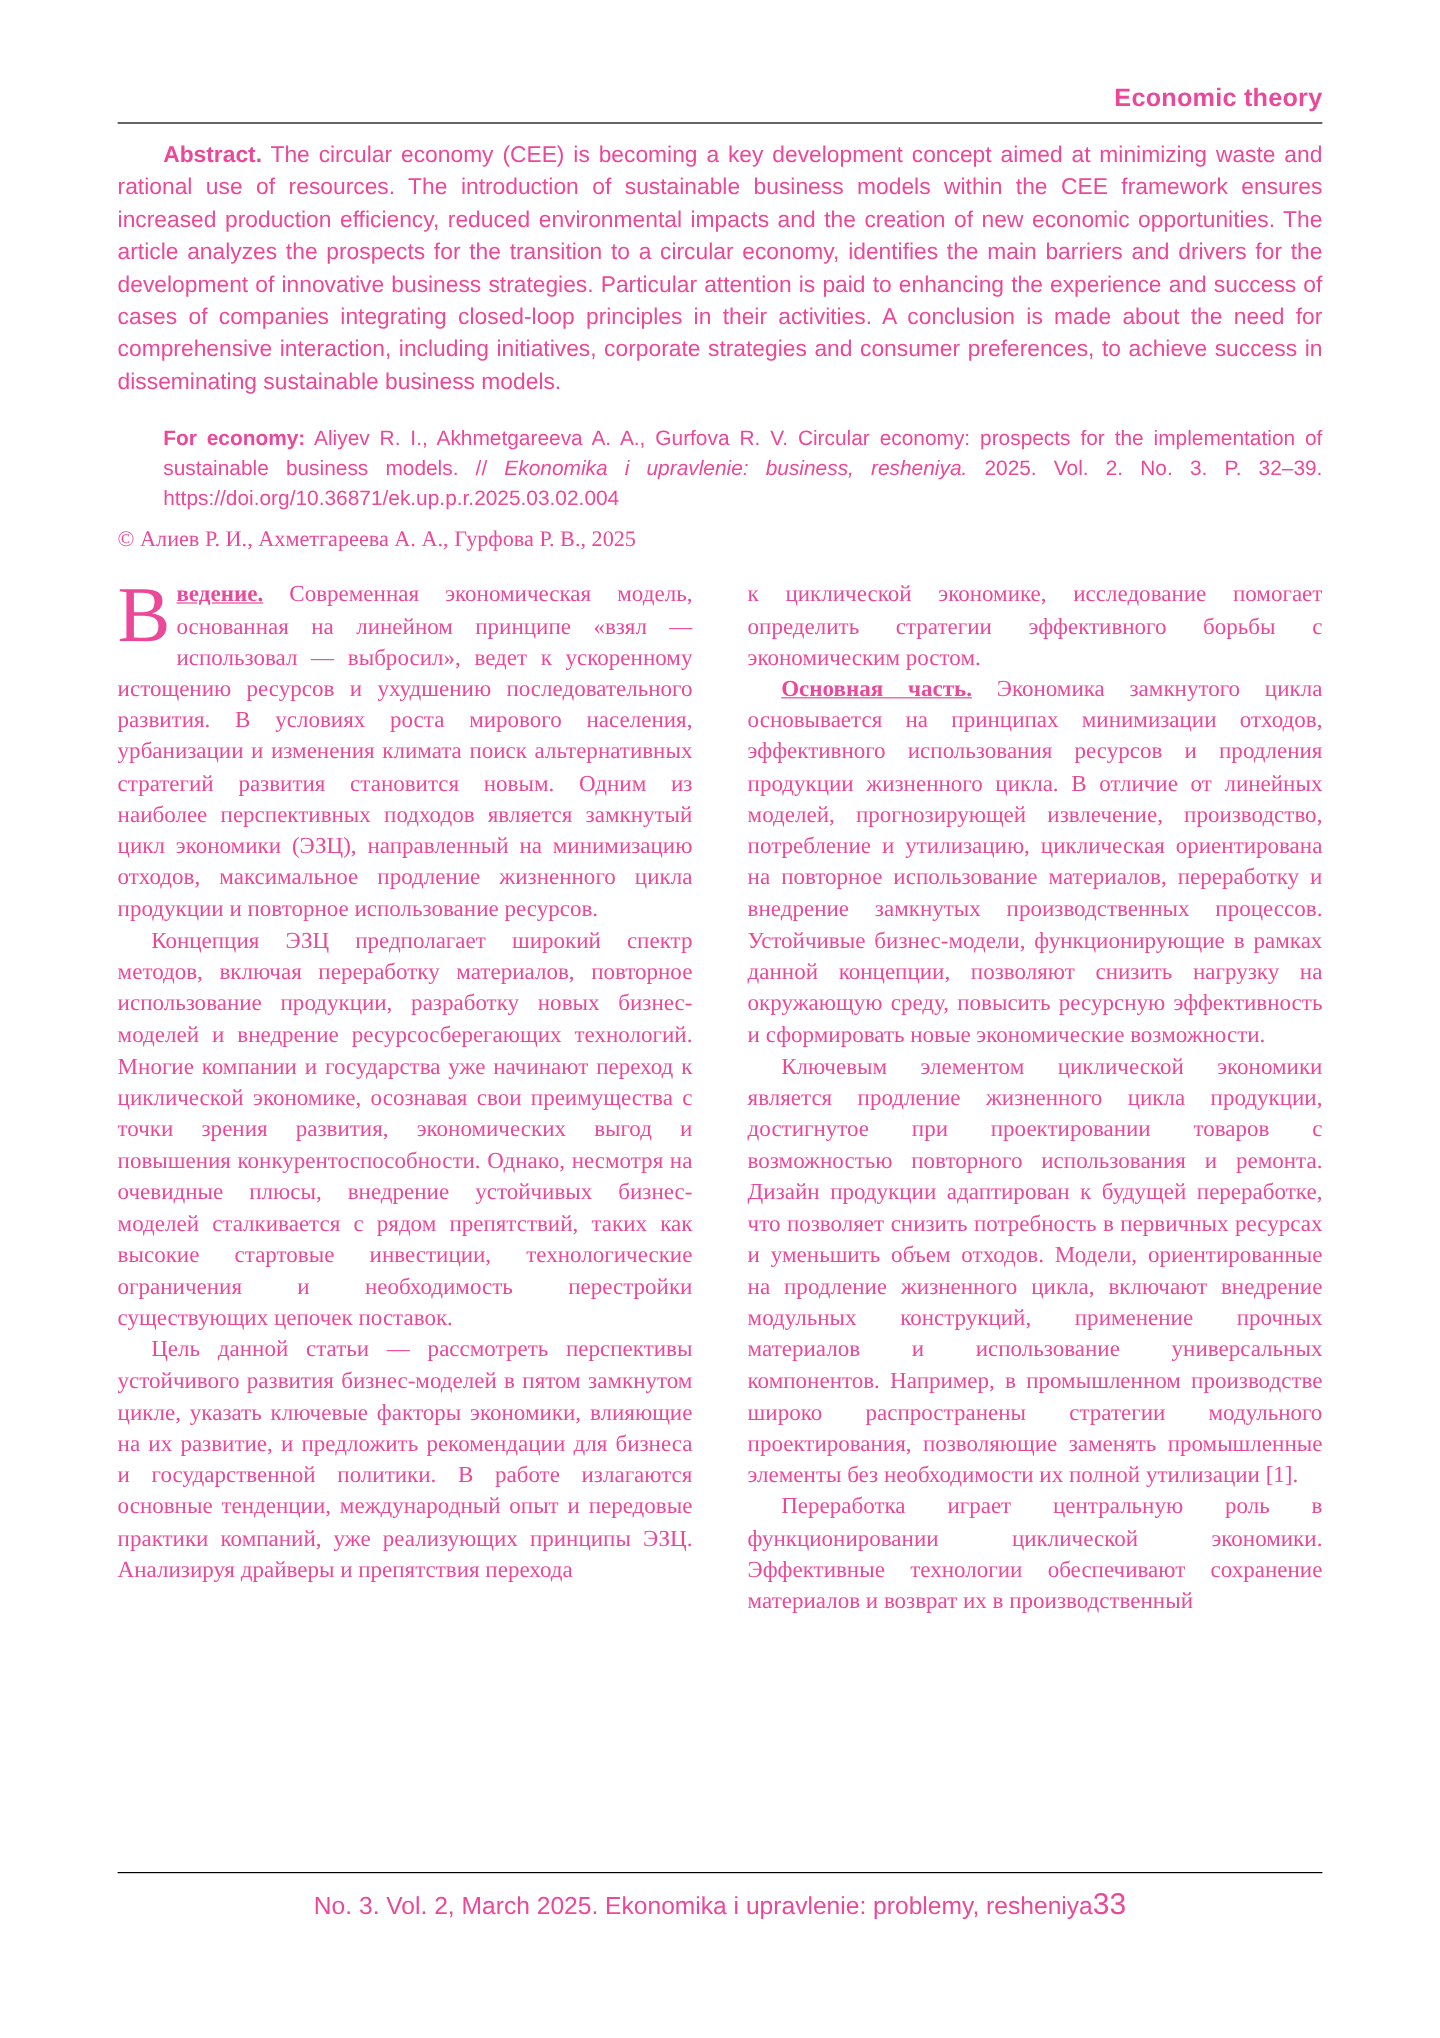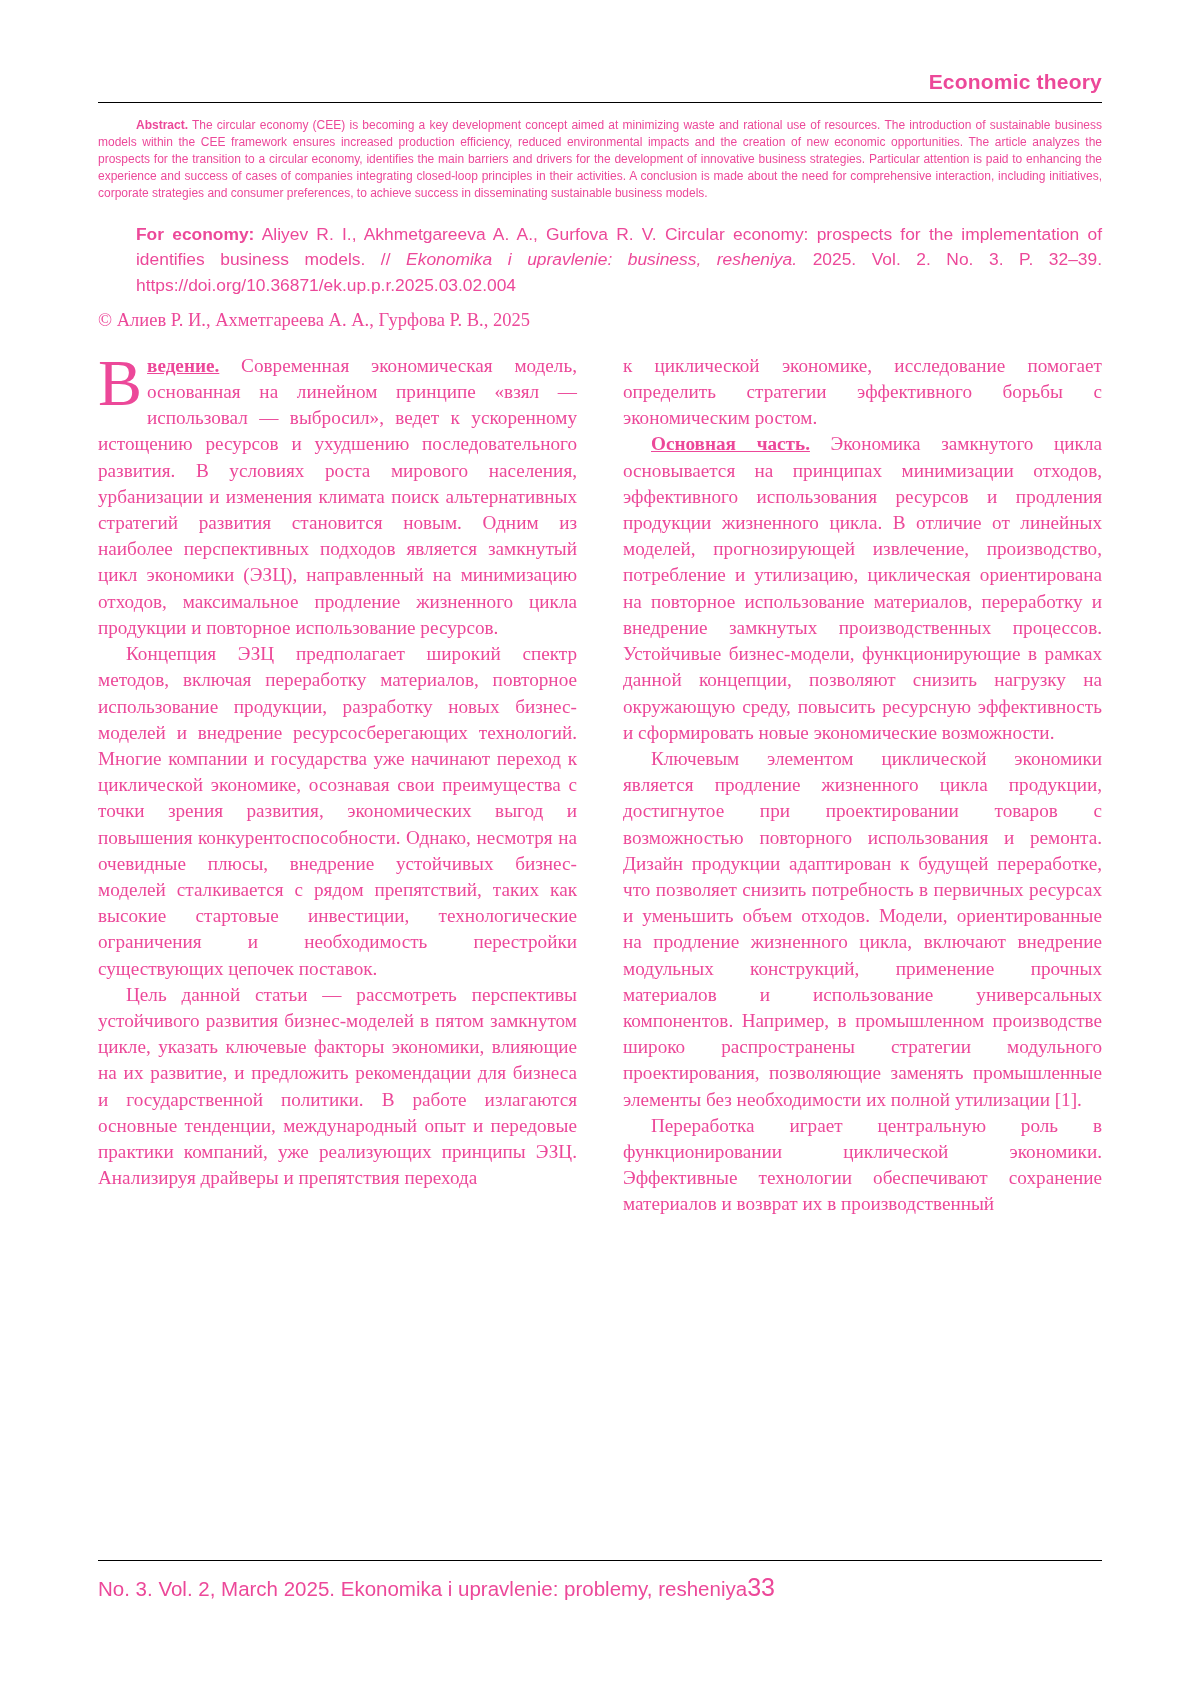--- a/index.html
+++ b/index.html
@@ -31,21 +31,21 @@
     letter-spacing: 0.2px;
     padding-bottom: 8px;
   }
   .rule {
     border: 0;
     border-top: 1.5px solid #000;
     margin: 0;
   }
   .abstract-block {
     font-family: "Liberation Sans", sans-serif;
-    font-size: 12px;
+    font-size: 19px;
     line-height: 1.42;
     text-align: justify;
     margin-top: 14px;
   }
   .abstract-block p {
     margin: 0;
   }
   .abstract-block .para-indent {
     text-indent: 38px;
   }
@@ -115,21 +115,21 @@
     top: 1560px;
     width: 1004px;
   }
   .footer-rule {
     border: 0;
     border-top: 1.5px solid #000;
     margin: 0 0 12px 0;
   }
   .footer-row {
     display: flex;
-    justify-content: flex-start;
+    justify-content: center;
     align-items: baseline;
     font-family: "Liberation Sans", sans-serif;
     font-size: 20.5px;
   }
   .folio {
     font-size: 25px;
   }
 </style>
 </head>
 <body>
@@ -139,21 +139,21 @@
   <div class="content">
 
     <div class="running-head">Economic theory</div>
     <hr class="rule">
 
     <div class="abstract-block">
       <p class="para-indent"><span class="lbl">Abstract.</span><span> The circular economy (CEE) is becoming a key development concept aimed at minimizing waste and rational use of resources. The introduction of sustainable business models within the CEE framework ensures increased production efficiency, reduced environmental impacts and the creation of new economic opportunities. The article analyzes the prospects for the transition to a circular economy, identifies the main barriers and drivers for the development of innovative business strategies. Particular attention is paid to enhancing the experience and success of cases of companies integrating closed-loop principles in their activities. A conclusion is made about the need for comprehensive interaction, including initiatives, corporate strategies and consumer preferences, to achieve success in disseminating sustainable business models.</span></p>
     </div>
 
 
-    <div class="citation"><span class="lbl">For economy:</span><span> Aliyev R. I., Akhmetgareeva A. A., Gurfova R. V. Circular economy: prospects for the implementation of identifies business models. // </span><span class="it">Ekonomika i upravlenie: business, resheniya.</span><span> 2025. Vol. 2. No. 3. P. 32–39. https://doi.org/10.36871/ek.up.p.r.2025.03.02.004</span></div>
+    <div class="citation"><span class="lbl">For economy:</span><span> Aliyev R. I., Akhmetgareeva A. A., Gurfova R. V. Circular economy: prospects for the implementation of sustainable business models. // </span><span class="it">Ekonomika i upravlenie: business, resheniya.</span><span> 2025. Vol. 2. No. 3. P. 32–39. https://doi.org/10.36871/ek.up.p.r.2025.03.02.004</span></div>
 
     <div class="copyright">© Алиев Р. И., Ахметгареева А. А., Гурфова Р. В., 2025</div>
 
     <div class="columns">
 
       <div class="col">
         <p class="first"><span class="dropcap">В</span><span class="bold">ведение.</span><span> Современная экономическая модель, основанная на линейном принципе «взял — использовал — выбросил», ведет к ускоренному истощению ресурсов и ухудшению последовательного развития. В условиях роста мирового населения, урбанизации и изменения климата поиск альтернативных стратегий развития становится новым. Одним из наиболее перспективных подходов является замкнутый цикл экономики (ЭЗЦ), направленный на минимизацию отходов, максимальное продление жизненного цикла продукции и повторное использование ресурсов.</span></p>
         <p>Концепция ЭЗЦ предполагает широкий спектр методов, включая переработку материалов, повторное использование продукции, разработку новых бизнес-моделей и внедрение ресурсосберегающих технологий. Многие компании и государства уже начинают переход к циклической экономике, осознавая свои преимущества с точки зрения развития, экономических выгод и повышения конкурентоспособности. Однако, несмотря на очевидные плюсы, внедрение устойчивых бизнес-моделей сталкивается с рядом препятствий, таких как высокие стартовые инвестиции, технологические ограничения и необходимость перестройки существующих цепочек поставок.</p>
         <p>Цель данной статьи — рассмотреть перспективы устойчивого развития бизнес-моделей в пятом замкнутом цикле, указать ключевые факторы экономики, влияющие на их развитие, и предложить рекомендации для бизнеса и государственной политики. В работе излагаются основные тенденции, международный опыт и передовые практики компаний, уже реализующих принципы ЭЗЦ. Анализируя драйверы и препятствия перехода</p>
       </div>

